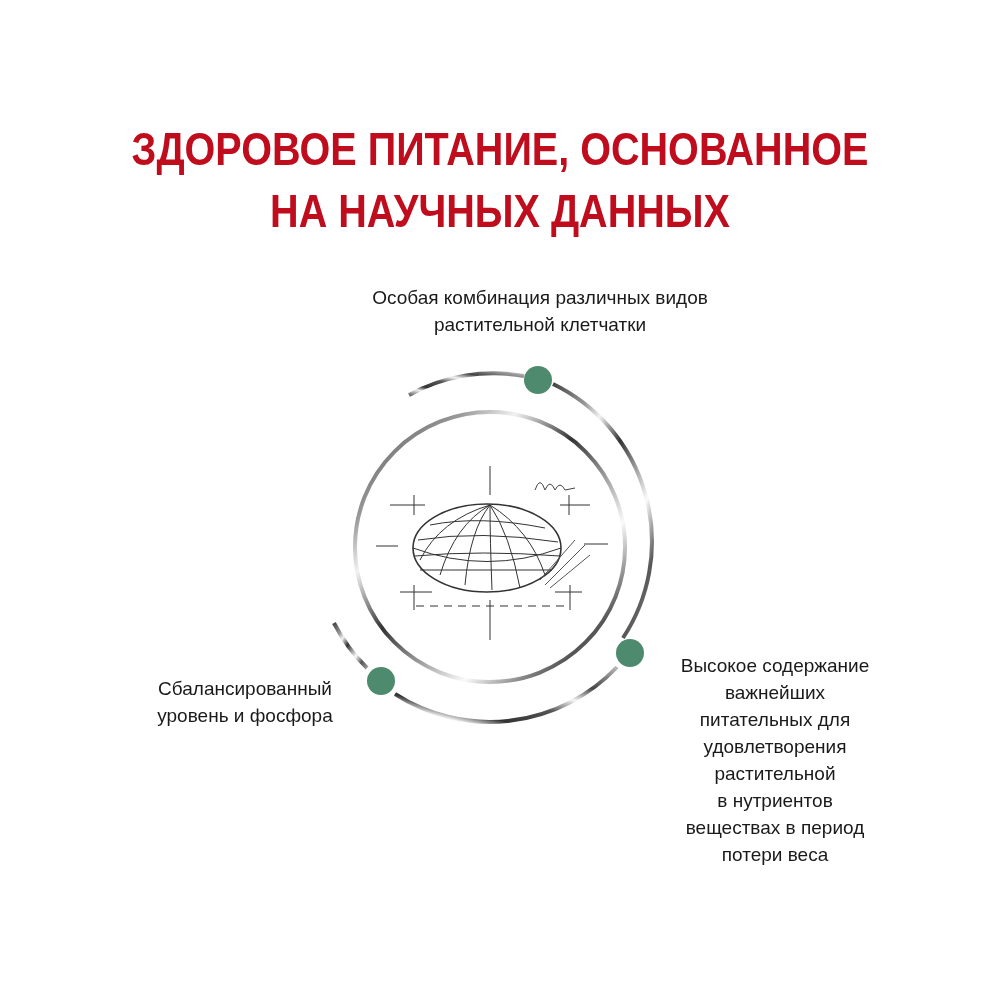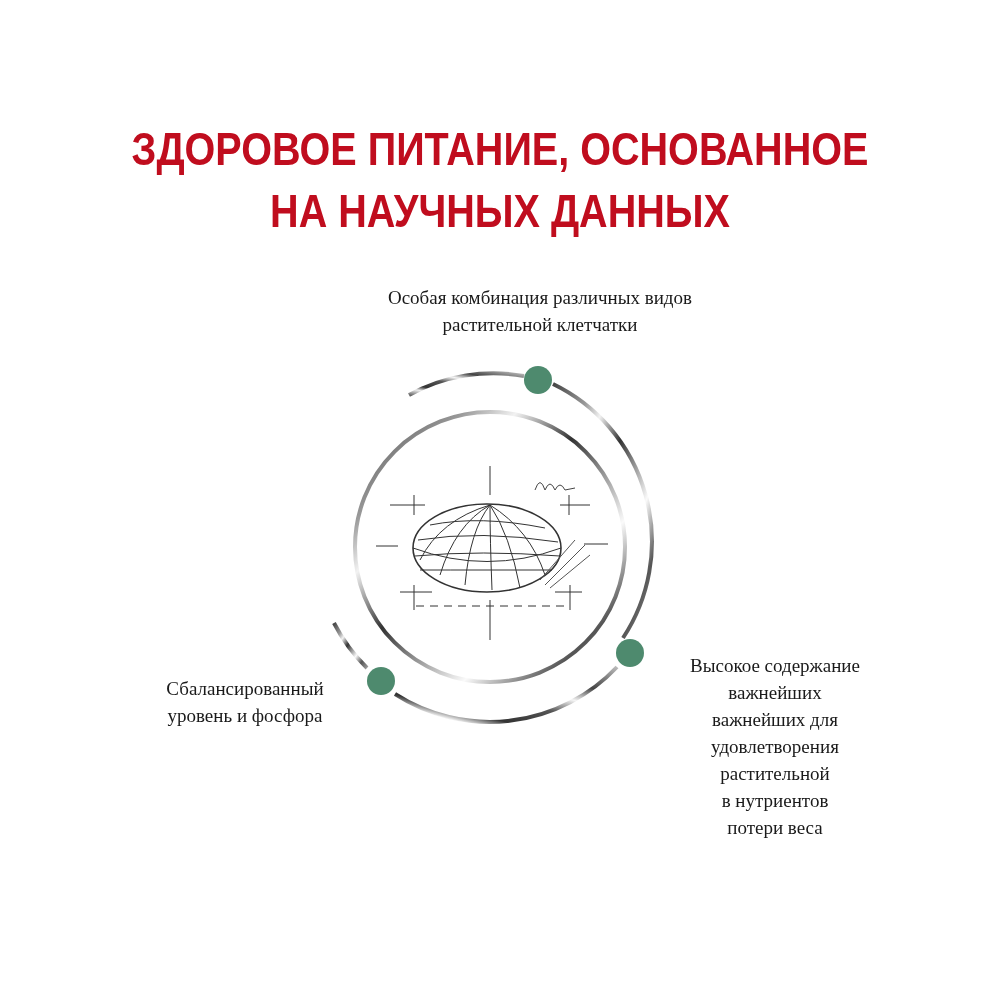--- a/index.html
+++ b/index.html
@@ -7,21 +7,21 @@
     .title {
       position: absolute; left: 0; top: 118px; width: 1000px;
       text-align: center; color: #c00d1e;
       font-family: "Liberation Sans", sans-serif; font-weight: bold;
       font-size: 46px; line-height: 62px; letter-spacing: 0px;
       transform: scaleX(0.86); transform-origin: 50% 0;
     }
     .title span { display: block; }
     .label {
       position: absolute; color: #1a1a1a;
-      font-family: Liberation Serif, serif; font-size: 19px; line-height: 27px;
+      font-family: Liberation Sans, sans-serif; font-size: 19px; line-height: 27px;
       text-align: center;
     }
     .label span { display: block; white-space: nowrap; }
     .label-top { left: 290px; top: 284px; width: 500px; }
     .label-left { left: 110px; top: 675px; width: 270px; }
     .label-right { left: 640px; top: 652px; width: 270px; }
     svg.diagram { position: absolute; left: 0; top: 0; }
   </style>
 </head>
 <body>
@@ -37,24 +37,25 @@
 </div>
 
 <div class="label label-left">
   <span>Сбалансированный</span>
   <span>уровень и фосфора</span>
 </div>
 
 <div class="label label-right">
   <span>Высокое содержание</span>
   <span>важнейших</span>
-  <span>важнейших для</span>
+  <span>питательных для</span>
   <span>удовлетворения</span>
   <span>растительной</span>
   <span>в нутриентов</span>
+  <span>веществах в период</span>
   <span>потери веса</span>
 </div>
 
 <svg class="diagram" width="1000" height="1000" viewBox="0 0 1000 1000">
   <defs>
     <linearGradient id="metal" x1="0" y1="0" x2="1" y2="1">
       <stop offset="0" stop-color="#444"></stop>
       <stop offset="0.2" stop-color="#999"></stop>
       <stop offset="0.3" stop-color="#f2f2f2"></stop>
       <stop offset="0.45" stop-color="#333"></stop>

